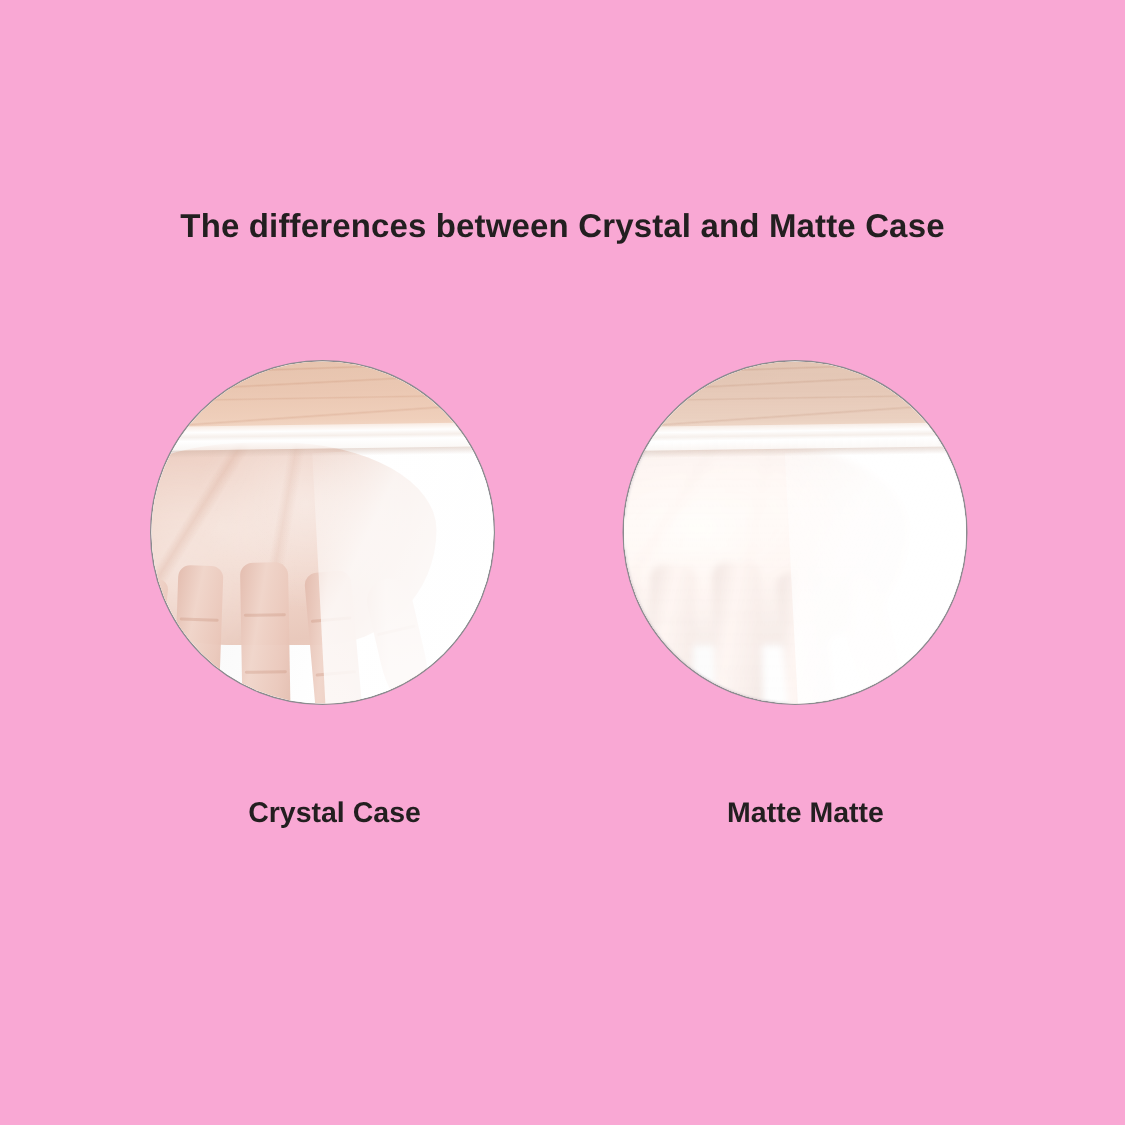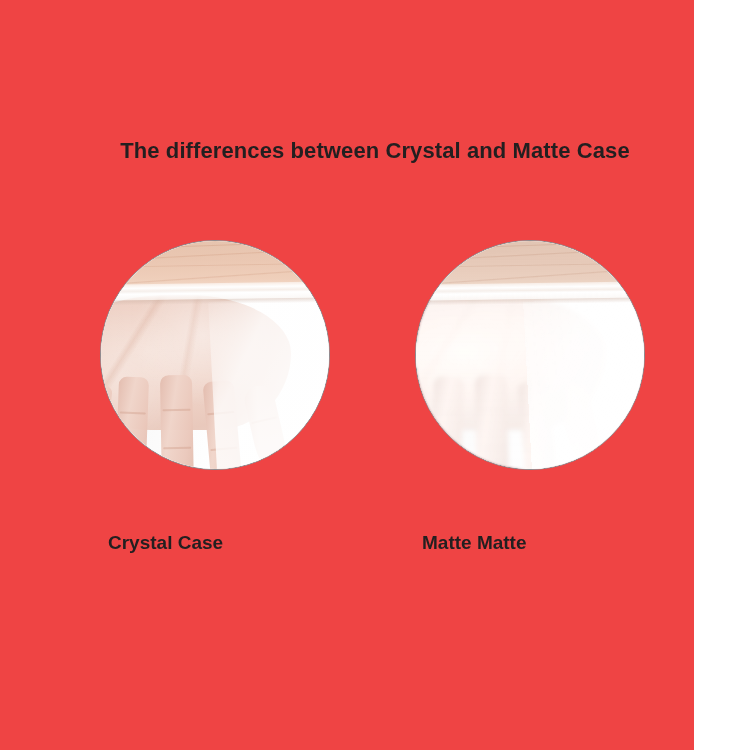--- a/index.html
+++ b/index.html
@@ -11,23 +11,23 @@
     height: 750px;
     background: #ffffff;
     font-family: "Liberation Sans", sans-serif;
     overflow: hidden;
     position: relative;
   }
 
   #stage {
     position: absolute;
     left: 0; top: 0;
-    width: 694px;
+    width: 750px;
     height: 750px;
-    background: #ef4444;
+    background: #f9a8d4;
   }
 
   
   .title {
     position: absolute;
     left: 0;
     top: 138px;
     width: 750px;
     text-align: center;
     font-size: 22px;
@@ -235,20 +235,21 @@
         rgba(255,255,255,0.84) 24%,
         rgba(255,255,255,0.97) 58%,
         rgba(253,253,254,1) 100%);
   }
 
   
   .caption {
     position: absolute;
     top: 532px;
     width: 230px;
+    text-align: center;
     font-size: 19px;
     font-weight: bold;
     color: #231f20;
     white-space: nowrap;
   }
   .caption.left  { left: 108px; }
   .caption.right { left: 422px; }
 </style>
 </head>
 <body>

